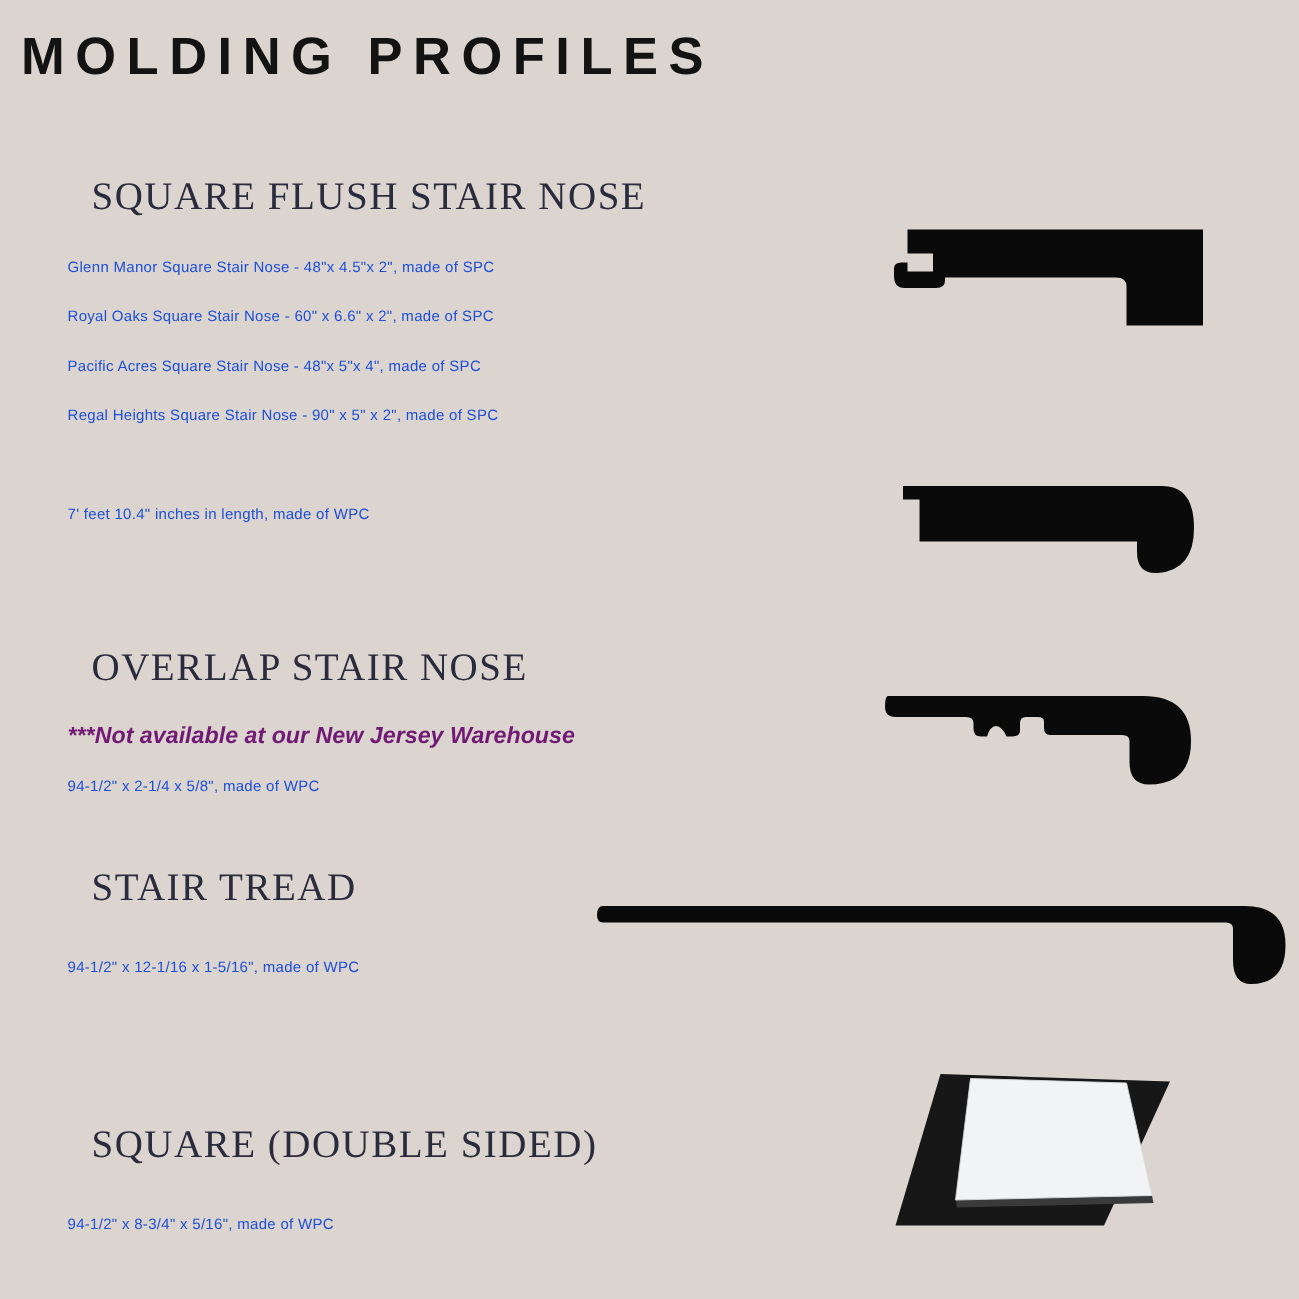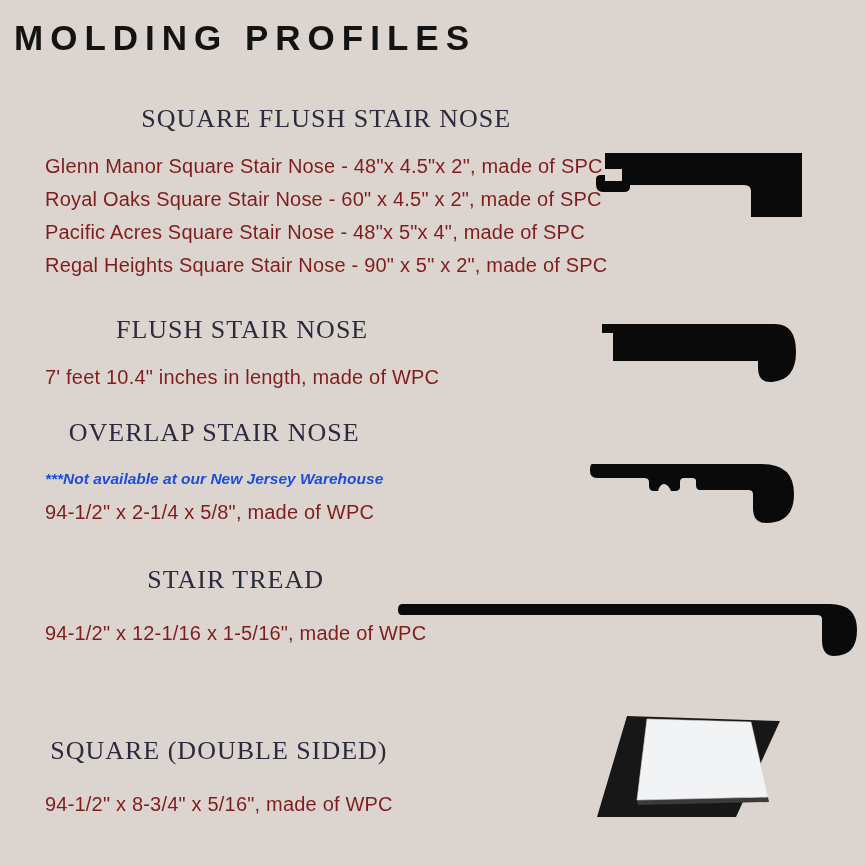--- a/index.html
+++ b/index.html
@@ -10,45 +10,44 @@
     overflow:hidden;
     font-family:"Liberation Sans", sans-serif;
   }
   .page-title{
     position:absolute;left:14px;top:18px;
     font-size:35px;font-weight:700;letter-spacing:7px;
     color:#131313;white-space:nowrap;
   }
   .section{position:absolute;left:45px;}
   .section h2{
-    margin:4px;
+    margin:16px;
     font-family:"Liberation Serif", serif;
     font-weight:400;
     font-size:26px;
     letter-spacing:1px;
     color:#2b2b3e;
     line-height:30px;
     white-space:nowrap;
-    text-align:center;
   }
   .lines{margin-top:16px;}
   .spec-line{
     display:block;
-    font-size:20px;
-    color:#7f1d1d;
+    font-size:10px;
+    color:#1d4ed8;
     line-height:33px;
     letter-spacing:0.2px;
     white-space:nowrap;
   }
   .note-line{
     display:block;
     font-size:15.5px;
     font-weight:700;
     font-style:italic;
-    color:#1d4ed8;
+    color:#701a75;
     line-height:30px;
     margin-top:16px;
     white-space:nowrap;
   }
   .s1{top:100px;}
   .s2{top:311px;}
   .s3{top:414px;}
   .s3 .lines{margin-top:2px;}
   .s4{top:561px;}
   .s4 .lines{margin-top:22px;}
@@ -65,33 +64,32 @@
 <body>
 
 <div class="canvas">
 
   <div class="page-title">MOLDING PROFILES</div>
 
   <div class="section s1">
     <h2>SQUARE FLUSH STAIR NOSE</h2>
     <div class="lines">
       <span class="spec-line">Glenn Manor Square Stair Nose - 48"x 4.5"x 2", made of SPC</span>
-      <span class="spec-line">Royal Oaks Square Stair Nose - 60" x 4.5" x 2", made of SPC</span>
+      <span class="spec-line">Royal Oaks Square Stair Nose - 60" x 6.6" x 2", made of SPC</span>
       <span class="spec-line">Pacific Acres Square Stair Nose - 48"x 5"x 4", made of SPC</span>
       <span class="spec-line">Regal Heights Square Stair Nose - 90" x 5" x 2", made of SPC</span>
     </div>
   </div>
   <svg class="profile p1" width="216" height="72" viewBox="590 148 216 72">
     <path fill="#0a0a0a" d="M605,153 L802,153 L802,217 L751,217 L751,191 Q751,185 744,185
       L630,185 L630,187 Q630,192 624,192 L603,192 Q596,192 596,184 L596,179 Q596,175 601,175
       L605,175 L605,181 L622,181 L622,169 L605,169 Z"></path>
   </svg>
 
   <div class="section s2">
-    <h2>FLUSH STAIR NOSE</h2>
     <div class="lines">
       <span class="spec-line">7' feet 10.4" inches in length, made of WPC</span>
     </div>
   </div>
   <svg class="profile p2" width="202" height="70" viewBox="598 318 202 70">
     <path fill="#0a0a0a" d="M602,324 L775,324 Q796,324 796,352 Q796,380 772,382
       Q758,383 758,368 L758,361 L613,361 L613,333 L602,333 Z"></path>
   </svg>
 
   <div class="section s3">

